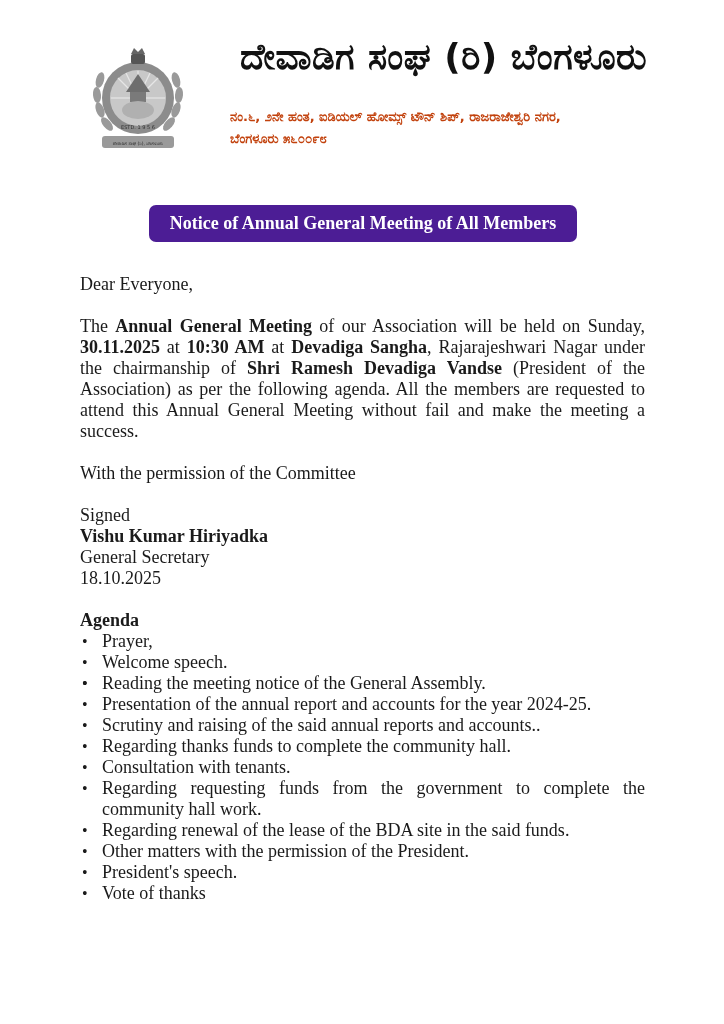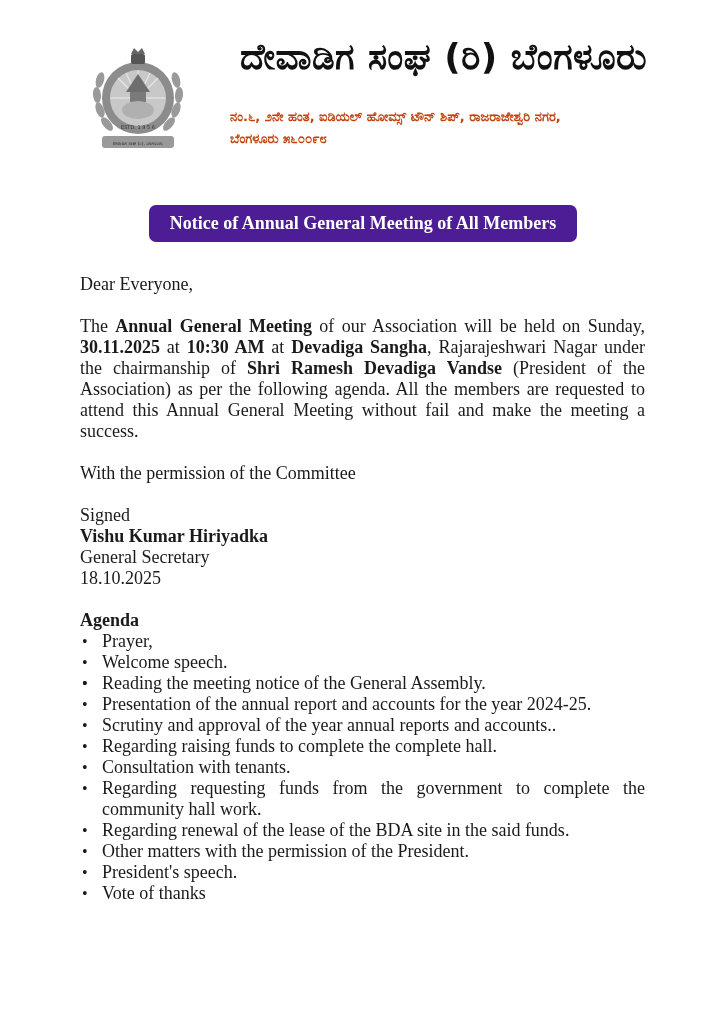--- a/index.html
+++ b/index.html
@@ -115,22 +115,22 @@
     <p>18.10.2025</p>
   </div>
 
   <p class="agenda-heading">Agenda</p>
   <ul class="agenda">
     <li><span class="bullet">•</span><span>Prayer,</span></li>
     <li><span class="bullet">•</span><span>Welcome speech.</span></li>
     <li><span class="bullet">•</span></li>
     <li><span class="bullet">•</span><span>Reading the meeting notice of the General Assembly.</span></li>
     <li><span class="bullet">•</span><span>Presentation of the annual report and accounts for the year 2024-25.</span></li>
-    <li><span class="bullet">•</span><span>Scrutiny and approval of the year annual reports and accounts..</span></li>
-    <li><span class="bullet">•</span><span>Regarding raising funds to complete the complete hall.</span></li>
+    <li><span class="bullet">•</span><span>Scrutiny and raising of the said annual reports and accounts..</span></li>
+    <li><span class="bullet">•</span><span>Regarding thanks funds to complete the community hall.</span></li>
     <li><span class="bullet">•</span><span>Consultation with tenants.</span></li>
     <li><span class="bullet">•</span><span>Regarding requesting funds from the government to complete the community hall work.</span></li>
     <li><span class="bullet">•</span><span>Regarding renewal of the lease of the BDA site in the said funds.</span></li>
     <li><span class="bullet">•</span><span>Other matters with the permission of the President.</span></li>
     <li><span class="bullet">•</span><span>President's speech.</span></li>
     <li><span class="bullet">•</span><span>Vote of thanks</span></li>
   </ul>
 </div>
 
 </body></html>

